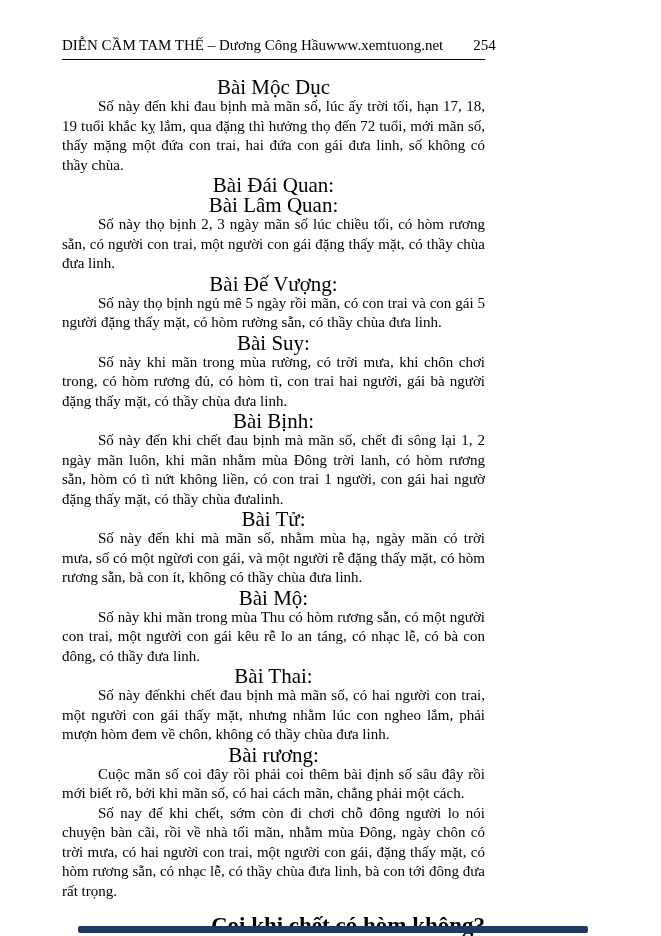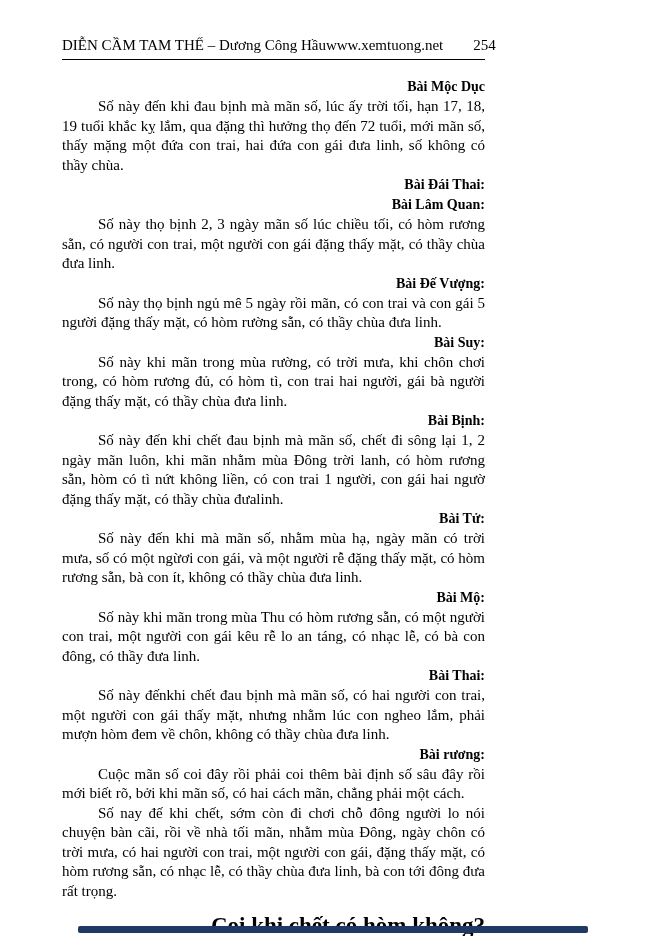--- a/index.html
+++ b/index.html
@@ -29,23 +29,23 @@
   .rule {
     margin: 5px 62px 0 62px;
     border-bottom: 1.5px solid #000000;
   }
   .content {
     margin: 17px 62px 0 62px;
     font-size: 15px;
     line-height: 19.5px;
   }
   .section-heading {
-    text-align: right;
-    font-weight: bold;
-    font-size: 14px;
+    text-align: center;
+    font-weight: normal;
+    font-size: 21px;
     line-height: 20px;
   }
   p.para {
     margin: 0;
     text-indent: 36px;
     text-align: justify;
   }
   .closing-heading {
     text-align: right;
     font-weight: bold;
@@ -74,21 +74,21 @@
       <span>254</span>
     </span>
   </div>
 
   <div class="rule"></div>
 
   <div class="content" id="doc-content">
 
   <div class="section-heading">Bài Mộc Dục</div>
       <p class="para">Số này đến khi đau bịnh mà mãn số, lúc ấy trời tối, hạn 17, 18, 19 tuổi khắc kỵ lắm, qua đặng thì hưởng thọ đến 72 tuổi, mới mãn số, thấy mặng một đứa con trai, hai đứa con gái đưa linh, số không có thầy chùa.</p>
-      <div class="section-heading">Bài Đái Thai:</div>
+      <div class="section-heading">Bài Đái Quan:</div>
       <div class="section-heading">Bài Lâm Quan:</div>
       <p class="para">Số này thọ bịnh 2, 3 ngày mãn số lúc chiều tối, có hòm rương sẵn, có người con trai, một người con gái đặng thấy mặt, có thầy chùa đưa linh.</p>
       <div class="section-heading">Bài Đế Vượng:</div>
       <p class="para">Số này thọ bịnh ngủ mê 5 ngày rồi mãn, có con trai và con gái 5 người đặng thấy mặt, có hòm rường sẵn, có thầy chùa đưa linh.</p>
       <div class="section-heading">Bài Suy:</div>
       <p class="para">Số này khi mãn trong mùa rường, có trời mưa, khi chôn chơi trong, có hòm rương đủ, có hòm tì, con trai hai người, gái bà người đặng thấy mặt, có thầy chùa đưa linh.</p>
       <div class="section-heading">Bài Bịnh:</div>
       <p class="para">Số này đến khi chết đau bịnh mà mãn số, chết đi sông lại 1, 2 ngày mãn luôn, khi mãn nhằm mùa Đông trời lanh, có hòm rương sẵn, hòm có tì nứt không liền, có con trai 1 người, con gái hai ngườ đặng thấy mặt, có thầy chùa đưalinh.</p>
       <div class="section-heading">Bài Tử:</div>
       <p class="para">Số này đến khi mà mãn số, nhằm mùa hạ, ngày mãn có trời mưa, số có một ngừơi con gái, và một người rễ đặng thấy mặt, có hòm rương sẵn, bà con ít, không có thầy chùa đưa linh.</p>

